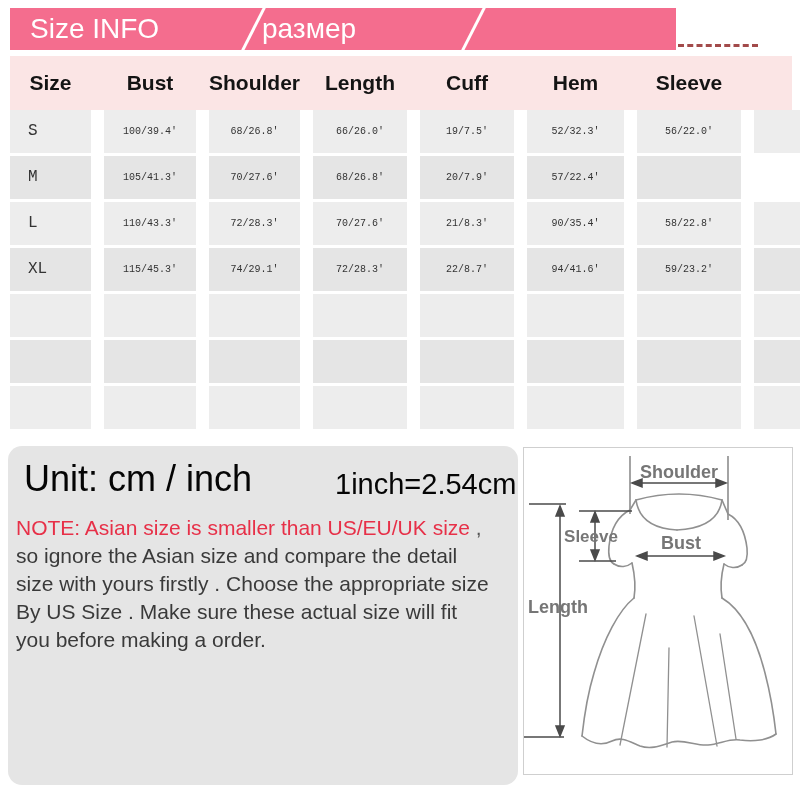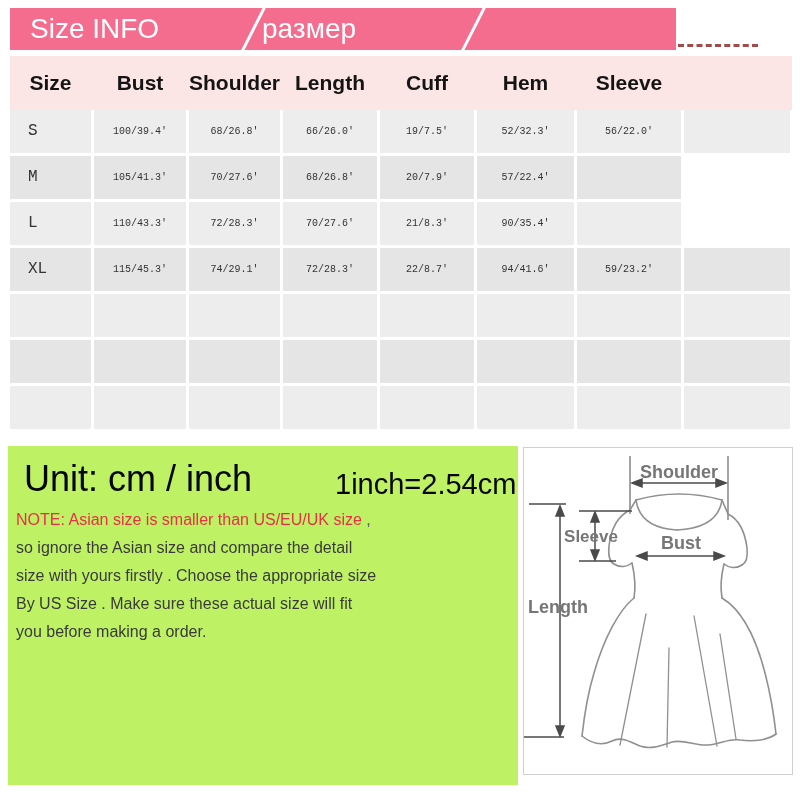--- a/index.html
+++ b/index.html
@@ -17,35 +17,35 @@
   .bar-slash{position:absolute;top:-3px;width:3px;height:48px;background:#fff;
              transform:rotate(27deg);}
   .bar-slash.s1{left:242px;}
   .bar-slash.s2{left:462px;}
   .dash-line{position:absolute;left:678px;top:44px;width:80px;height:0;
              border-top:3px dashed var(--dash,#a24a4a);}
 
   
   .size-table{position:absolute;left:10px;top:56px;width:782px;}
   .thead,.trow{display:grid;grid-template-columns:81px 92px 91px 94px 94px 97px 104px 106px;
-               column-gap:3px;}
+               column-gap:13px;}
   .thead{height:54px;background:var(--band,#fbe5e5);align-items:center;}
   .th{font-size:21px;font-weight:bold;color:#141414;text-align:center;white-space:nowrap;}
   .trow{height:43px;margin-bottom:3px;align-items:center;}
   .td{height:43px;line-height:43px;text-align:center;
       font-family:"Liberation Mono",monospace;font-size:10px;color:#333;white-space:nowrap;}
   .trow:nth-child(odd) .td{background:#ededed;}
   .trow:nth-child(even) .td{background:#e5e5e5;}
   .td.size{text-align:left;padding-left:18px;font-size:16px;}
 
   
-  .info-panel{position:absolute;left:8px;top:446px;width:510px;height:339px;background:#bef264;}
+  .info-panel{position:absolute;left:8px;top:446px;width:510px;height:339px;background:#e5e5e5;border-radius:14px;}
   .unit-title{position:absolute;left:16px;top:12px;font-size:36px;color:#050505;}
   .unit-conv{position:absolute;left:327px;top:22px;font-size:29px;color:#050505;}
-  .note{position:absolute;left:8px;top:60px;font-size:16px;line-height:28px;color:#3a3a3a;}
+  .note{position:absolute;left:8px;top:68px;font-size:21px;line-height:28px;color:#3a3a3a;}
   .note-red{color:var(--red,#e73048);}
   .note-comma{color:#555;}
   .note-line{white-space:nowrap;}
 
   
   .diagram-box{position:absolute;left:523px;top:447px;width:268px;height:326px;
                background:#fff;border:1px solid #cfcfcf;}
   .diagram-box svg{display:block;}
   .diag-label{font-family:"Liberation Sans",sans-serif;font-weight:bold;fill:#767676;}
 </style>
@@ -93,20 +93,21 @@
           <div class="td">57/22.4′</div>
           <div class="td"></div>
         </div>
         <div class="trow">
           <div class="td size">L</div>
           <div class="td">110/43.3′</div>
           <div class="td">72/28.3′</div>
           <div class="td">70/27.6′</div>
           <div class="td">21/8.3′</div>
           <div class="td">90/35.4′</div>
+          <div class="td">58/22.8′</div>
           <div class="td"></div>
         </div>
         <div class="trow">
           <div class="td size">XL</div>
           <div class="td">115/45.3′</div>
           <div class="td">74/29.1′</div>
           <div class="td">72/28.3′</div>
           <div class="td">22/8.7′</div>
           <div class="td">94/41.6′</div>
           <div class="td">59/23.2′</div>

